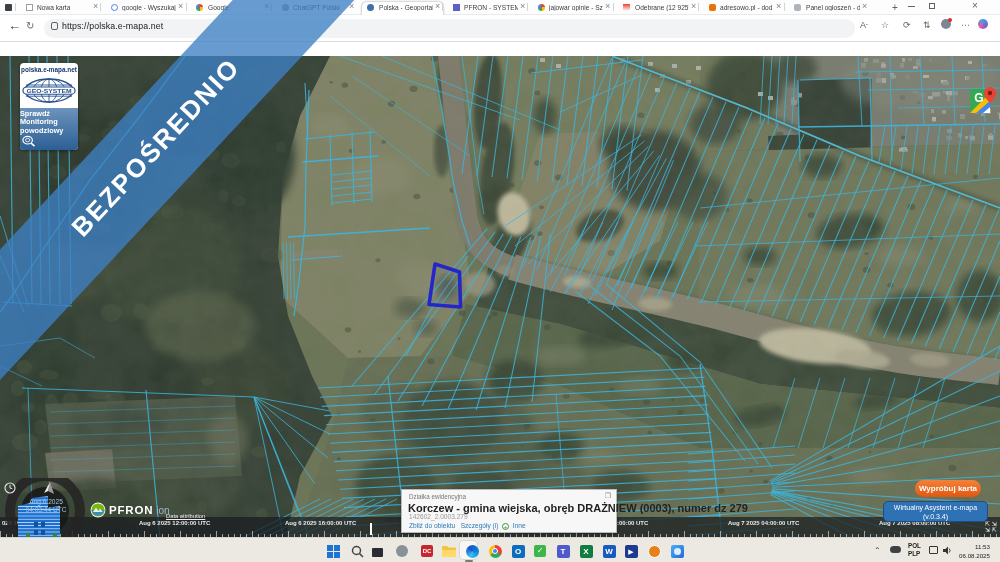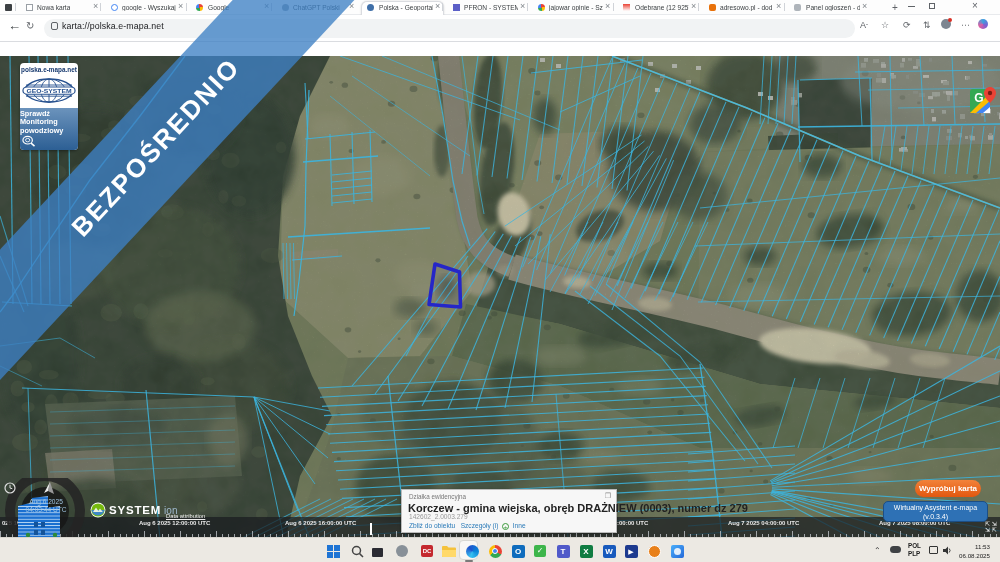--- a/index.html
+++ b/index.html
@@ -80,21 +80,21 @@
       <div style="position:absolute;left:892px;top:2px;font-size:10px;color:#5f6368">+</div>
       <div style="position:absolute;left:908px;top:6px;width:7px;height:1px;background:#5f6368"></div>
       <div style="position:absolute;left:929px;top:3px;width:6px;height:6px;border:1px solid #5f6368"></div>
       <div style="position:absolute;left:972px;top:0px;font-size:10px;color:#5f6368">×</div>
     </div>
 <div id="addrbar">
 <div style="position:absolute;left:8px;top:3px;font-size:13px;color:#3c4043">←</div>
 <div style="position:absolute;left:26px;top:4.5px;font-size:10px;color:#5f6368">↻</div>
 <div id="pill"></div>
 <div style="position:absolute;left:51px;top:7px;width:7px;height:8px;border:1.2px solid #5f6368;border-radius:2px"></div>
-<div style="position:absolute;left:62px;top:6px;font-size:8.8px;color:#202124;letter-spacing:0.1px">karta://polska.e-mapa.net</div>
+<div style="position:absolute;left:62px;top:6px;font-size:8.8px;color:#202124;letter-spacing:0.1px">https://polska.e-mapa.net</div>
 <div class="abi" style="left:860px">A<span style="font-size:6px">ˇ</span></div>
 <div class="abi" style="left:881px">☆</div>
 <div class="abi" style="left:903px">⟳</div>
 <div class="abi" style="left:923px">⇅</div>
 <div style="position:absolute;left:941px;top:4px;width:10px;height:10px;border-radius:50%;background:#7d8691"></div>
 <div style="position:absolute;left:948px;top:3px;width:4px;height:4px;border-radius:50%;background:#d93025"></div>
 <div class="abi" style="left:961px">⋯</div>
 <div style="position:absolute;left:978px;top:4px;width:10px;height:10px;border-radius:50%;background:conic-gradient(#3aa2e0,#7d5fd3,#e05fa0,#3aa2e0)"></div>
 </div>
 <svg id="map" width="1000" height="481" viewBox="0 0 1000 481" xmlns="http://www.w3.org/2000/svg">
@@ -894,21 +894,21 @@
 </div>
 <div id="clocktext">Aug 6 2025<br>04:03:44 UTC</div>
 <div id="cesium">
 <svg width="16" height="16" viewBox="0 0 16 16">
         <circle cx="8" cy="8" r="7.4" fill="#fff"></circle>
         <circle cx="8" cy="8" r="6.6" fill="#76b80e"></circle>
         <path d="M1.5 8 A6.6 6.6 0 0 0 14.5 8 Z" fill="#3f88c5"></path>
         <path d="M3 10 L6 5.5 L9 10 Z" fill="#e8f2e0"></path>
         <path d="M7.5 10 L10 6.5 L12.8 10 Z" fill="#dfeee0"></path>
       </svg>
-<span style="font-size:11.5px;font-weight:bold;color:#fff;letter-spacing:0.8px;margin-left:3px">SYSTEM</span>
+<span style="font-size:11.5px;font-weight:bold;color:#fff;letter-spacing:0.8px;margin-left:3px">PFRON</span>
       <span style="font-size:10px;color:#9fb8cc;margin-left:3px">ion</span>
 </div>
 <div id="dataattr">Data attribution</div>
 <div id="wmbuild">
 <svg width="58" height="54" viewBox="0 0 58 54">
 <defs>
           <pattern id="wp" width="4" height="3.2" patternUnits="userSpaceOnUse">
             <rect width="4" height="3.4" fill="#1a6fd0"></rect>
             <rect y="2.5" width="4" height="0.9" fill="#ddeefc"></rect>
           </pattern>

